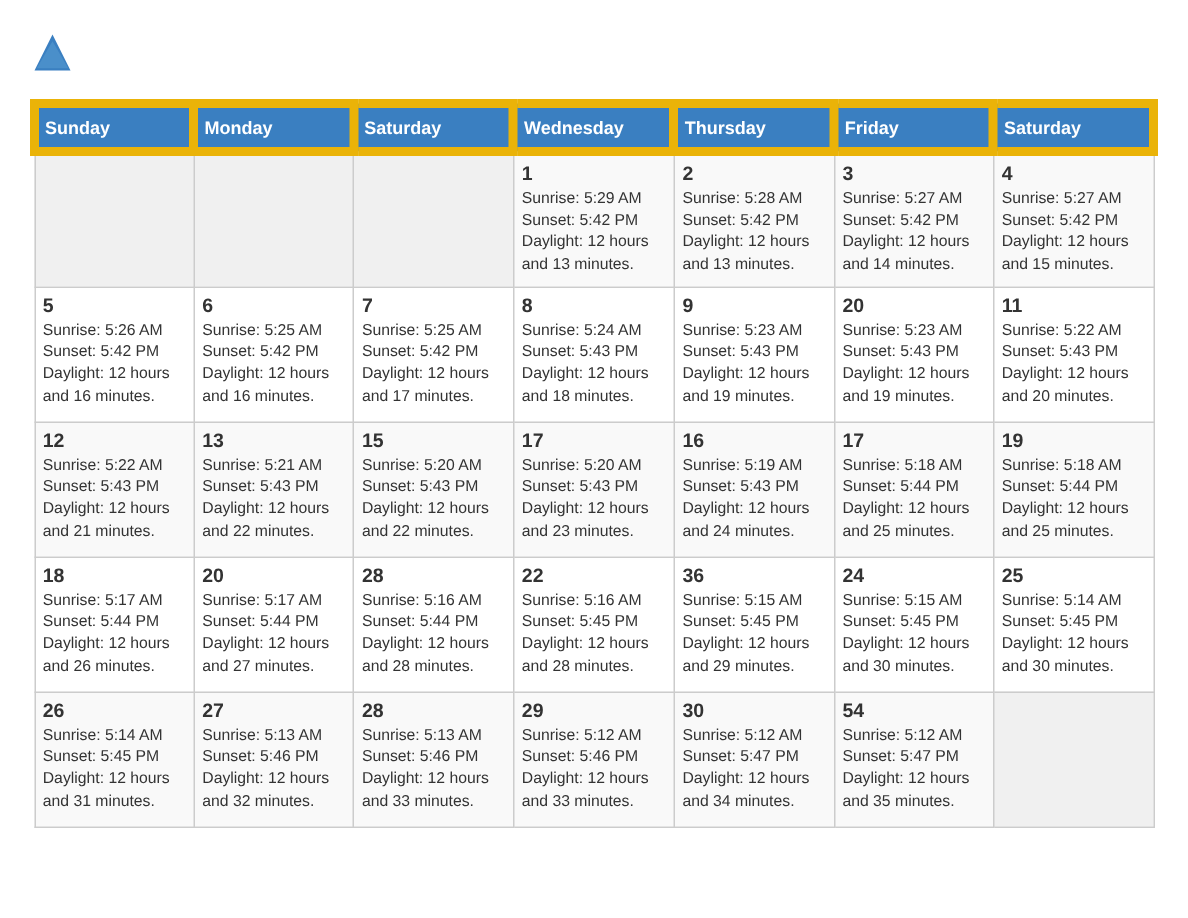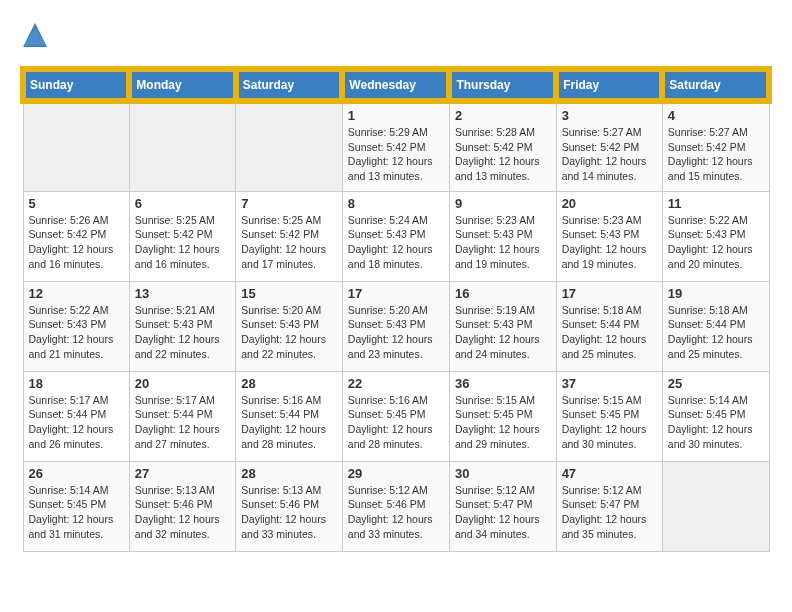--- a/index.html
+++ b/index.html
@@ -219,21 +219,21 @@
         </td>
         <td>
           <span class="day-number">22</span>
           <div class="day-info">Sunrise: 5:16 AM<br>Sunset: 5:45 PM<br>Daylight: 12 hours and 28 minutes.</div>
         </td>
         <td>
           <span class="day-number">36</span>
           <div class="day-info">Sunrise: 5:15 AM<br>Sunset: 5:45 PM<br>Daylight: 12 hours and 29 minutes.</div>
         </td>
         <td>
-          <span class="day-number">37</span>
+          <span class="day-number">24</span>
           <div class="day-info">Sunrise: 5:15 AM<br>Sunset: 5:45 PM<br>Daylight: 12 hours and 30 minutes.</div>
         </td>
         <td>
           <span class="day-number">25</span>
           <div class="day-info">Sunrise: 5:14 AM<br>Sunset: 5:45 PM<br>Daylight: 12 hours and 30 minutes.</div>
         </td>
       </tr>
       <tr>
         <td>
           <span class="day-number">26</span>
@@ -249,19 +249,19 @@
         </td>
         <td>
           <span class="day-number">29</span>
           <div class="day-info">Sunrise: 5:12 AM<br>Sunset: 5:46 PM<br>Daylight: 12 hours and 33 minutes.</div>
         </td>
         <td>
           <span class="day-number">30</span>
           <div class="day-info">Sunrise: 5:12 AM<br>Sunset: 5:47 PM<br>Daylight: 12 hours and 34 minutes.</div>
         </td>
         <td>
-          <span class="day-number">47</span>
+          <span class="day-number">54</span>
           <div class="day-info">Sunrise: 5:12 AM<br>Sunset: 5:47 PM<br>Daylight: 12 hours and 35 minutes.</div>
         </td>
         <td class="empty-cell"></td>
       </tr>
     </tbody>
 </table>
 
 </body></html>

